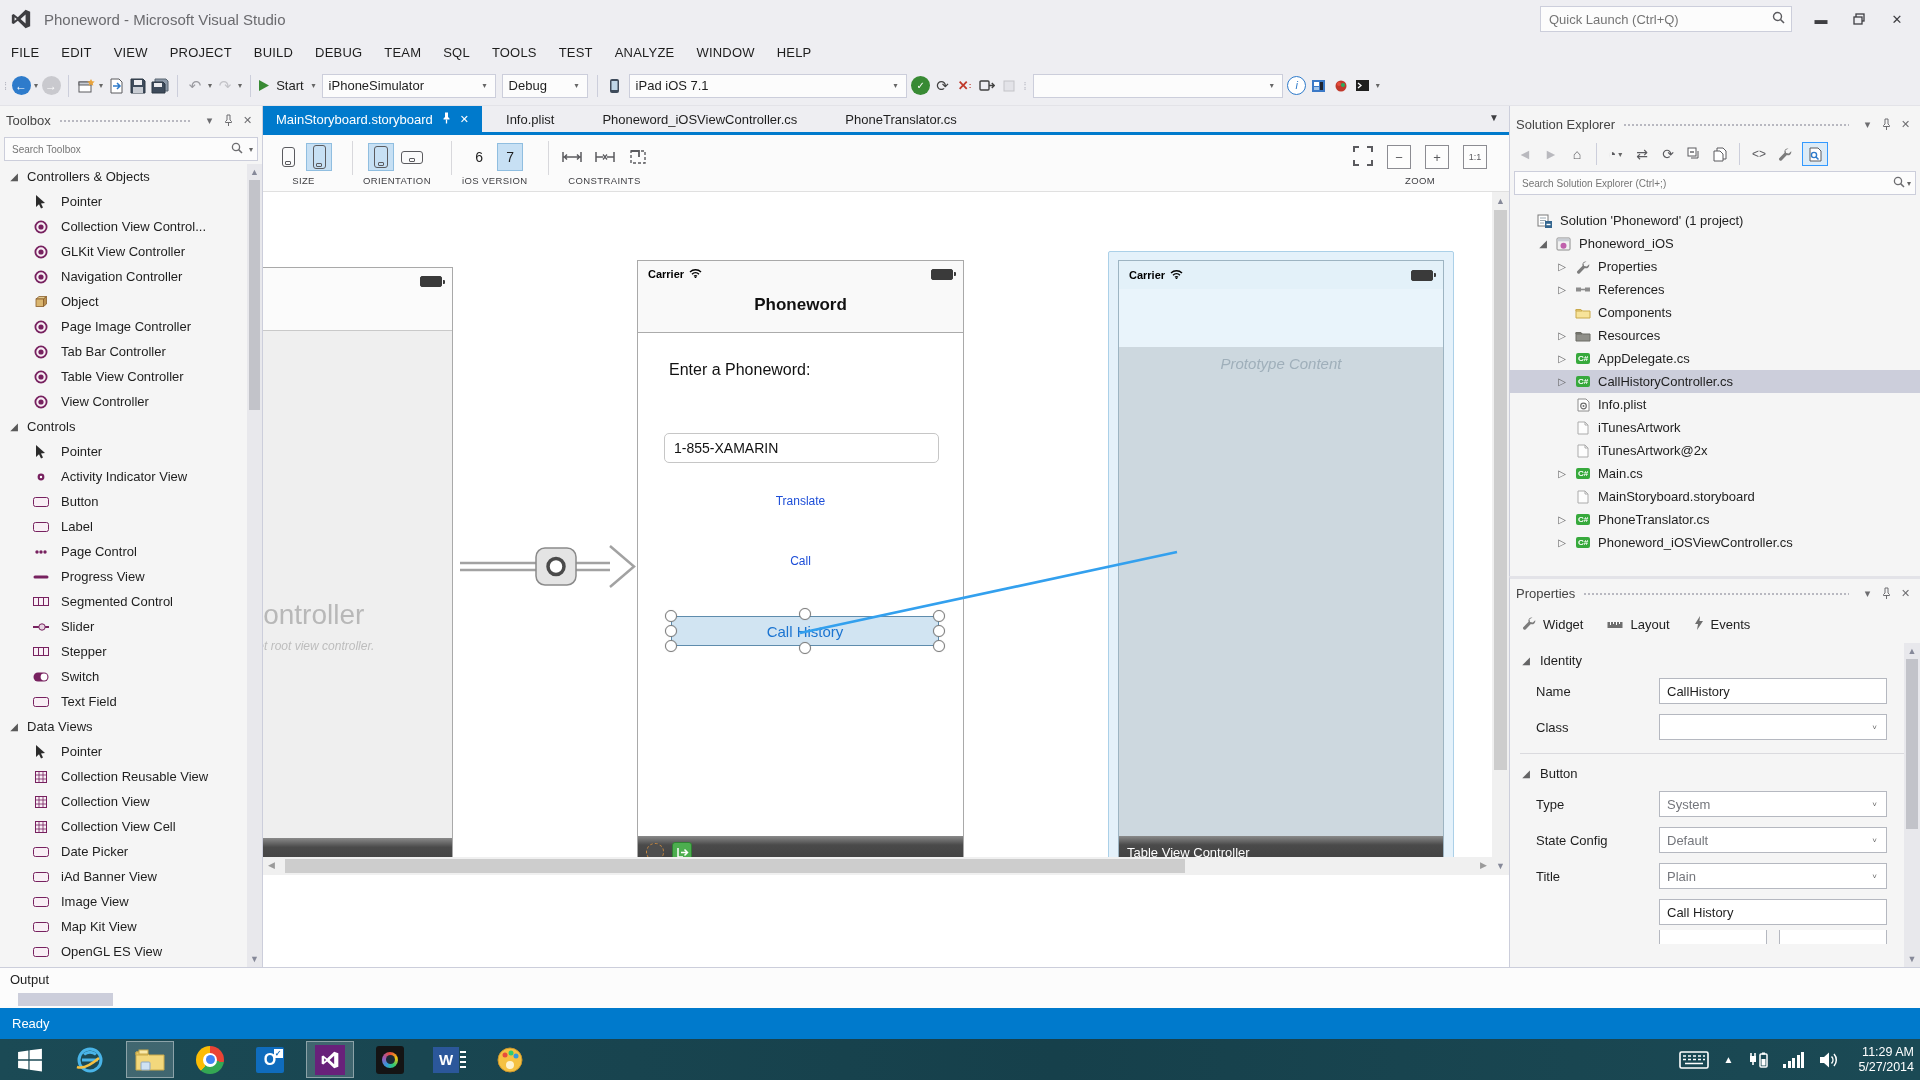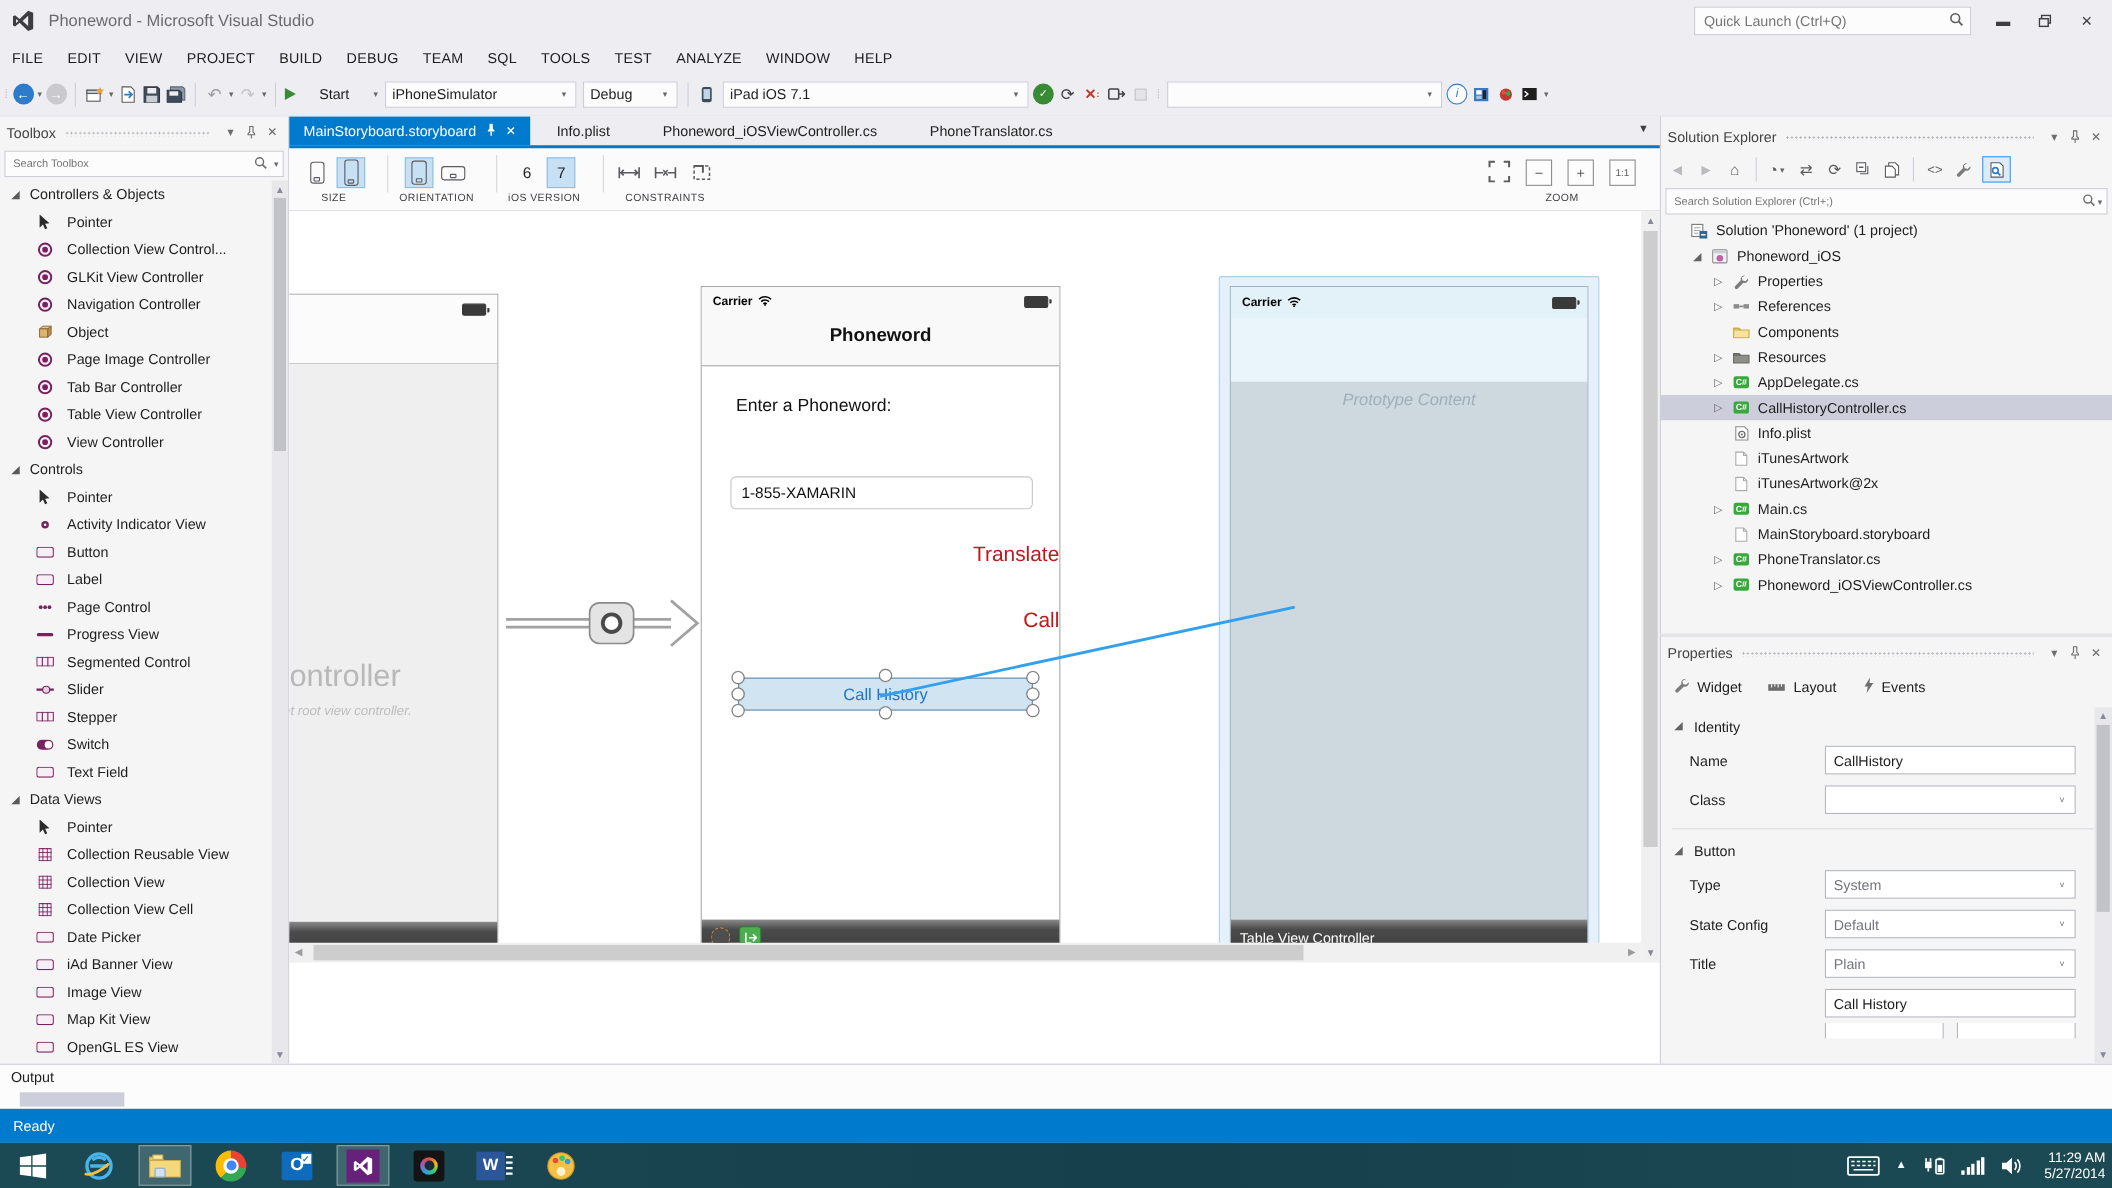--- a/index.html
+++ b/index.html
@@ -77,21 +77,21 @@
 #navctrl .hdr{height:63px;background:#FBFBFB;border-bottom:1px solid #C9C9C9;position:relative}
 #navctrl .body{position:absolute;left:0;right:0;top:63px;bottom:33px;background:#EFEFEF;overflow:hidden}
 #navctrl-title{position:absolute;left:58px;top:268px;font-size:28px;color:#B8B8B8;white-space:nowrap}
 #navctrl-sub{position:absolute;left:92px;top:308px;font-size:12px;font-style:italic;color:#BDBDBD;white-space:nowrap}
 
 #main-phone{left:374px;top:68px;width:327px;height:609px}
 #mp-head{height:72px;background:#F9F9F9;border-bottom:1px solid #ABABAB}
 #mp-title{text-align:center;font-size:17px;font-weight:bold;color:#111;margin-top:8px}
 #mp-prompt{position:absolute;left:31px;top:100px;font-size:16px;color:#111}
 #mp-field{position:absolute;left:26px;top:172px;width:275px;height:30px;border:1px solid #C6C6C6;border-radius:5px;background:#fff;display:flex;align-items:center;padding:0 9px;font-size:14px;color:#111}
-.ios-link{position:absolute;width:100%;text-align:right;font-size:19px;color:#b91c1c}
+.ios-link{position:absolute;width:100%;text-align:center;font-size:12px;color:#1d4ed8}
 #mp-callhist{position:absolute;left:33px;top:355px;width:268px;height:30px;background:rgba(171,205,231,.55);border:1px solid #5E8CAD;display:flex;align-items:center;justify-content:center;font-size:15px;color:#1B74D1;z-index:3}
 .handle{position:absolute;width:12px;height:12px;border-radius:50%;background:#fff;border:1px solid #7D7D7D;z-index:7;box-shadow:0 0 1px rgba(0,0,0,.3)}
 #mp-bar{height:32px}
 .seg-dash{width:18px;height:18px;border-radius:50%;border:1.6px dashed #CC8A3E;background:#4E4E4E}
 .seg-exit{width:20px;height:20px;border-radius:3px;background:#4CAE4F;border:1px solid #2F8032;display:flex;align-items:center;justify-content:center}
 
 #tablevc-sel{position:absolute;left:845px;top:59px;width:346px;height:625px;background:rgba(205,230,246,.55);border:1px solid #ABD0E8;border-radius:2px;z-index:2}
 #tablevc{position:absolute;left:9px;top:8px;width:326px;height:609px;background:#E9F4FB;border:1px solid #9DB4C2}
 #tv-status{background:#E3F1F9;height:28px}
 #tv-nav{height:58px;background:#E9F4FB}
@@ -102,21 +102,21 @@
 #canvas-hs{position:absolute;left:0;top:751px;width:1229px;height:18px;background:#F0F0F0}
 #canvas-hs .thumb{position:absolute;left:22px;top:2px;width:900px;height:14px;background:#CDCDCD}
 #canvas-vs{position:absolute;left:1229px;top:86px;width:17px;height:683px;background:#F0F0F0}
 .hs-ar{position:absolute;top:3px;color:#9A9A9A;font-size:9px}
 
 #sol-exp{position:absolute;left:1509px;top:106px;width:411px;height:470px;background:#F5F5F5;border-left:1px solid #CCCEDB;padding-top:4px}
 #se-tools{height:30px;display:flex;align-items:center;padding:0 6px;gap:8px}
 .se-ic{display:inline-flex;align-items:center;justify-content:center;min-width:18px;height:20px;color:#5B5B5F;font-size:14px}
 .se-ic.dis{color:#B9B9BE}
 .se-ic.boxed{border:1px solid #3399FF;background:#DCEBF7;width:26px;height:24px}
-#tree{margin-top:3px}
+#tree{margin-top:14px}
 .tree-row{display:flex;align-items:center;height:23px;gap:6px;font-size:13px;color:#1E1E1E;white-space:nowrap}
 .tree-row.sel{background:#CCCEDB}
 .tw-arrow{width:12px;display:inline-flex;justify-content:center;color:#646465;font-size:10px}
 .tw-ic{width:18px;display:inline-flex;justify-content:center}
 .cs-badge{display:inline-block;background:#37A93C;color:#fff;font-size:8px;font-weight:bold;padding:1px 2px;border-radius:2px;line-height:1.2}
 
 #props{position:absolute;left:1509px;top:576px;width:411px;height:391px;background:#F5F5F5;border-left:1px solid #CCCEDB;border-top:3px solid #E3E3E8}
 #prop-tabs{height:32px;display:flex;align-items:center;gap:24px;padding:0 12px;font-size:13px;color:#222}
 .ptab{display:flex;align-items:center;gap:7px}
 #prop-content{position:absolute;left:0;top:64px;right:16px;bottom:0;overflow:hidden;padding-top:4px}
@@ -227,21 +227,21 @@
         <path d="M1 4 h11 l2 2 v9 H1 Z" fill="#3E4B5B" stroke="#2C3845"></path>
         <rect x="3" y="5" width="8" height="4" fill="#EDEDF0"></rect>
       </svg>
     </span>
   <span class="tsep"></span>
   <span class="tbi glyph" style="color:#9A9AA0">↶</span>
     <span class="chev">▾</span>
   <span class="tbi glyph" style="color:#C3C3C8">↷</span>
     <span class="chev">▾</span>
   <span class="tsep"></span>
-  <span class="tbi" style="gap:20px">
+  <span class="tbi" style="gap:6px">
     <svg width="12" height="13">
         <path d="M1 1 L11 6.5 L1 12 Z" fill="#388A34"></path>
       </svg>
     <span>Start</span>
     <span class="chev">▾</span>
   </span>
   <div class="combo" style="width:174px">
       <span class="cv">iPhoneSimulator</span>
       <span class="chev">▾</span>
     </div>

